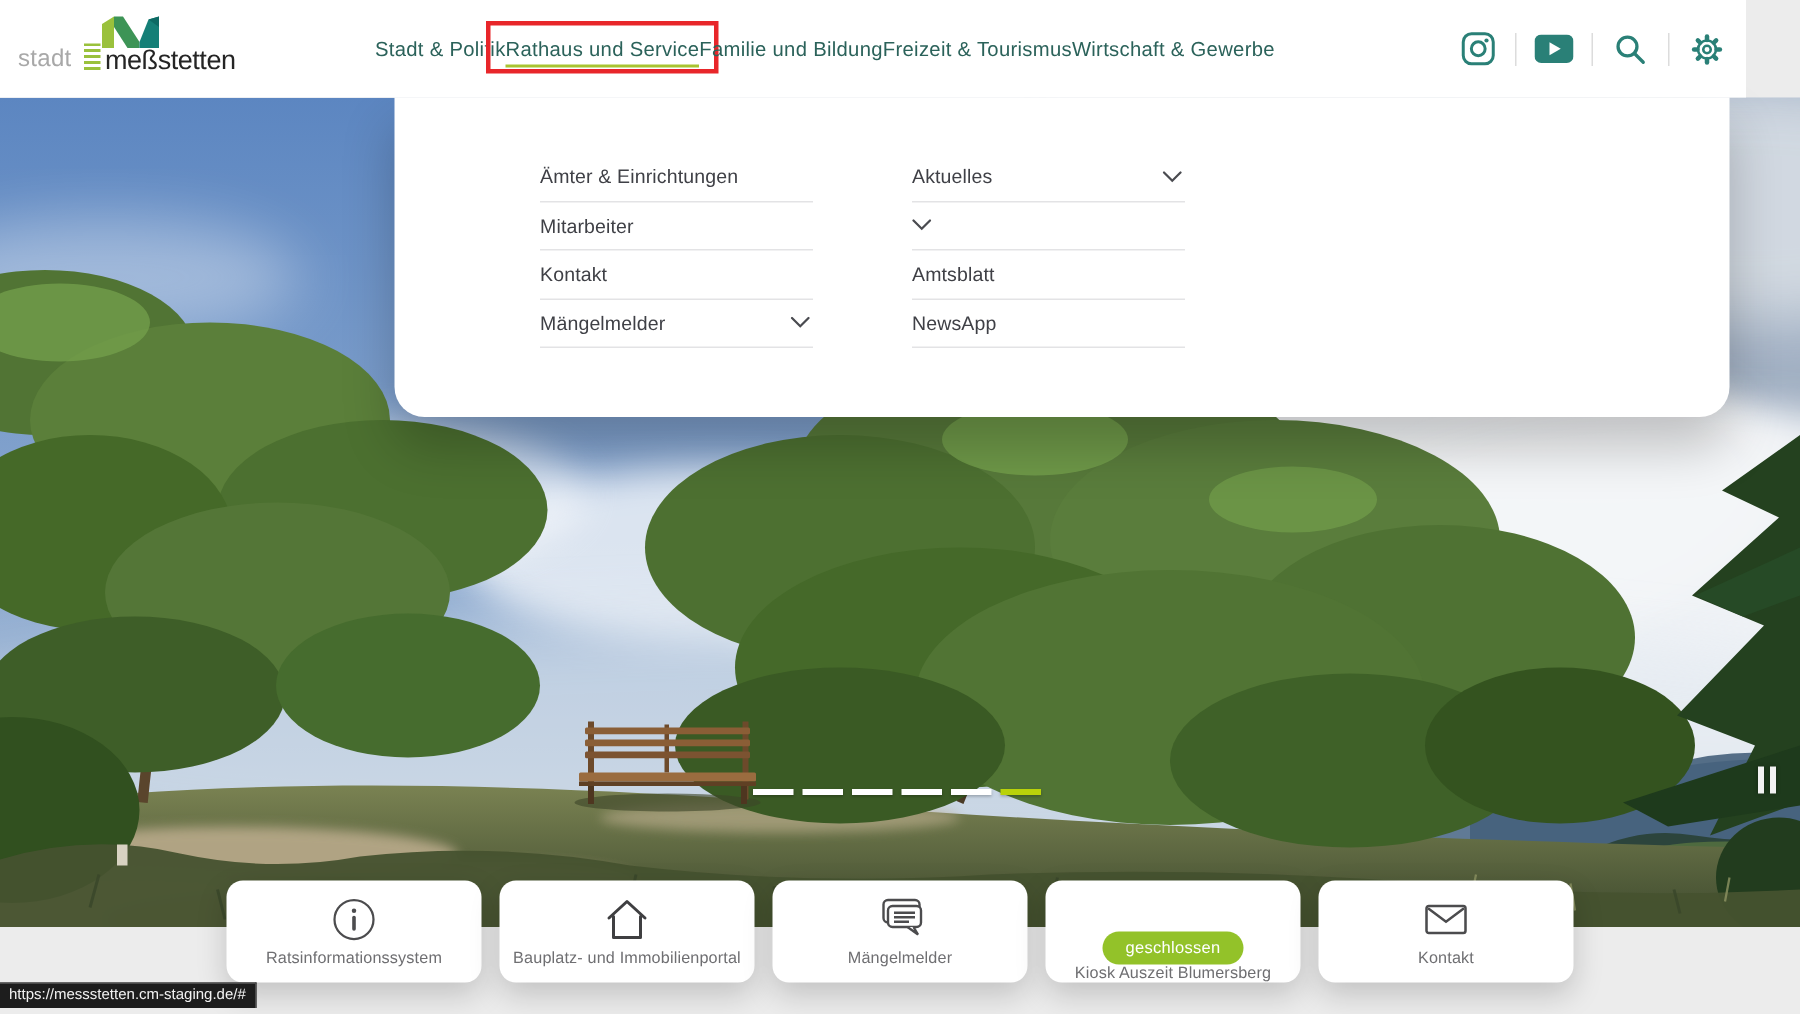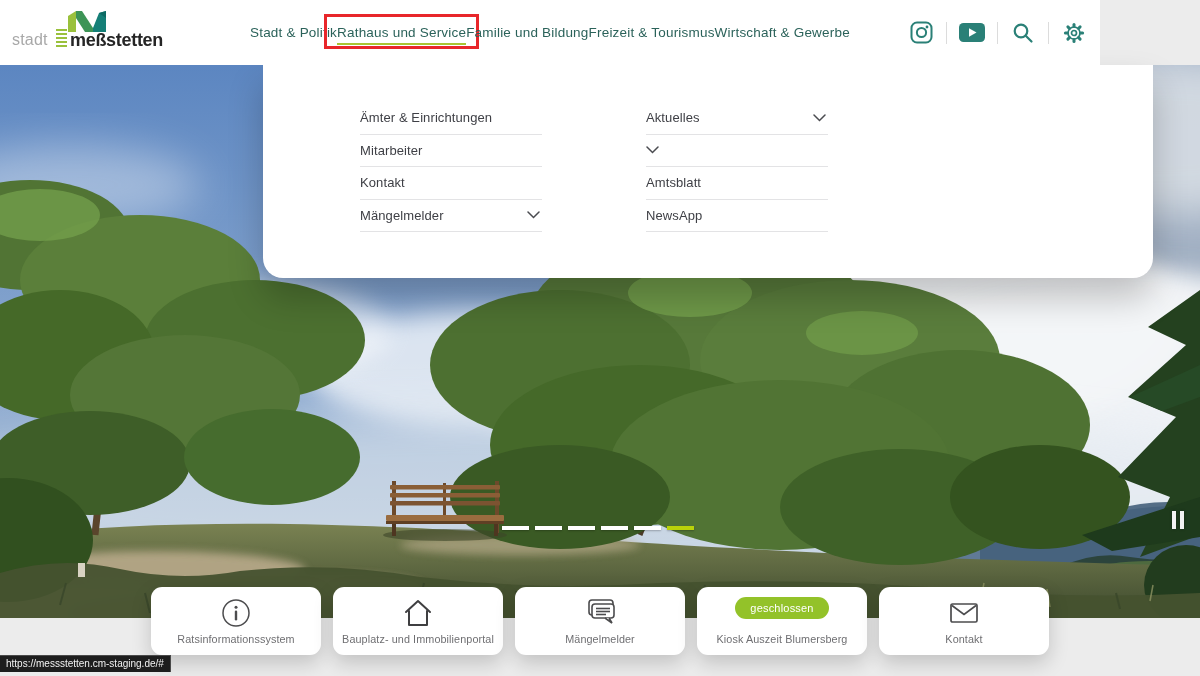--- a/index.html
+++ b/index.html
@@ -2,57 +2,57 @@
 <html><head>
 <meta charset="utf-8">
 <style>
   html,body{margin:0;padding:0;}
   body{
     width:1200px;height:676px;position:relative;overflow:hidden;
     background:#ececec;font-family:"Liberation Sans",sans-serif;
     -webkit-font-smoothing:antialiased;
   }
   
-  .header{position:absolute;top:0;left:0;width:1071px;height:65px;background:#fff;z-index:30;padding-left:29px;}
+  .header{position:absolute;top:0;left:0;width:1164px;height:65px;background:#fff;z-index:30;}
   .logo{position:absolute;left:12px;top:9px;width:150px;height:48px;cursor:pointer;}
   .logo-stadt{position:absolute;left:0;bottom:8px;font-size:16px;color:#a8a8a8;letter-spacing:.2px;}
   .logo-stripes{position:absolute;left:44px;bottom:9px;width:11px;height:19px;
     background:repeating-linear-gradient(to bottom,#9ac13c 0 2px,#ffffff 2px 4px);}
-  .logo-name{position:absolute;left:58px;bottom:6px;font-size:18px;font-weight:bold;color:#252525;letter-spacing:-.3px;}
+  .logo-name{position:absolute;left:58px;bottom:6px;font-size:18px;font-weight:normal;color:#252525;letter-spacing:-.3px;}
   .logo-m{position:absolute;left:54px;top:0;}
   .nav{position:absolute;left:250px;top:0;height:65px;display:flex;align-items:center;z-index:31;}
   .nav-item{position:relative;font-size:13.5px;color:#2b625a;cursor:pointer;white-space:nowrap;letter-spacing:.2px;}
   .nav-item.active::after{content:"";position:absolute;left:0;right:0;bottom:-5px;height:2.5px;background:#a9c431;}
   .annotation-box{position:absolute;left:-13px;right:-13px;top:-11px;bottom:-9px;border:3px solid #e8262a;pointer-events:none;}
   .header-icons{position:absolute;right:13px;top:0;height:65px;display:flex;align-items:center;gap:12px;z-index:31;}
   .hicon{width:26px;height:26px;display:flex;align-items:center;justify-content:center;cursor:pointer;}
   .vdiv{width:1px;height:22px;background:#dcdcdc;}
   
   .hero{position:absolute;top:65px;left:0;width:1200px;height:553px;z-index:1;overflow:hidden;}
   .carousel{position:absolute;left:502px;top:526px;display:flex;gap:6px;z-index:6;}
   .carousel .bar{width:27px;height:3.5px;background:#ffffff;cursor:pointer;box-shadow:0 1px 2px rgba(0,0,0,.25);}
   .carousel .bar.active{background:#b9d20a;}
   .pause-btn{position:absolute;left:1172px;top:511px;width:14px;height:18px;display:flex;gap:4px;z-index:6;cursor:pointer;}
   .pause-btn span{width:4px;height:18px;background:#f2f2f2;box-shadow:0 0 3px rgba(0,0,0,.35);}
   
   .mega{position:absolute;top:65px;left:263px;width:890px;height:213px;background:#fff;z-index:25;
     border-radius:0 0 20px 20px;box-shadow:0 20px 35px rgba(0,0,0,.22);
-    display:flex;gap:104px;padding:37px 0 0 97px;box-sizing:border-box;}
+    display:flex;gap:66px;padding:37px 0 0 97px;box-sizing:border-box;}
   .mm-col{width:182px;}
   .mm-item{height:31.5px;border-bottom:1px solid #e3e3e5;display:flex;align-items:center;
     justify-content:space-between;font-size:13px;color:#3f4046;cursor:pointer;letter-spacing:.1px;}
   .mm-item .chev{display:flex;align-items:center;margin-right:2px;}
   
   .cards{position:absolute;left:151px;top:587px;display:flex;gap:12px;z-index:10;}
   .card{width:170px;height:68px;background:#fff;border-radius:11px;box-shadow:0 8px 20px rgba(0,0,0,.18);
     display:flex;flex-direction:column;align-items:center;justify-content:space-between;
     padding:10px 6px 10px;box-sizing:border-box;cursor:pointer;}
   .card-label{font-size:10.8px;color:#6f6f72;white-space:nowrap;letter-spacing:.1px;}
   .card-icon{height:32px;display:flex;align-items:center;justify-content:center;}
-  .badge{background:#93c229;color:#fff;font-size:11px;padding:5px 15px;border-radius:14px;letter-spacing:.2px;}
+  .badge{background:#93c229;color:#fff;font-size:11px;padding:5px 15px;border-radius:14px;letter-spacing:.2px;margin-top:24px;}
   
   .statusbar{position:absolute;left:0;bottom:4px;background:#1d1d1d;color:#f2f2f2;font-size:10px;
     padding:2px 6px 3px;z-index:40;border:1px solid #4a4a4a;border-left:none;border-bottom:none;}
 </style>
 </head>
 <body>
 
 <div class="hero">
   <svg width="1200" height="553" viewBox="0 0 1200 553">
     <defs>

